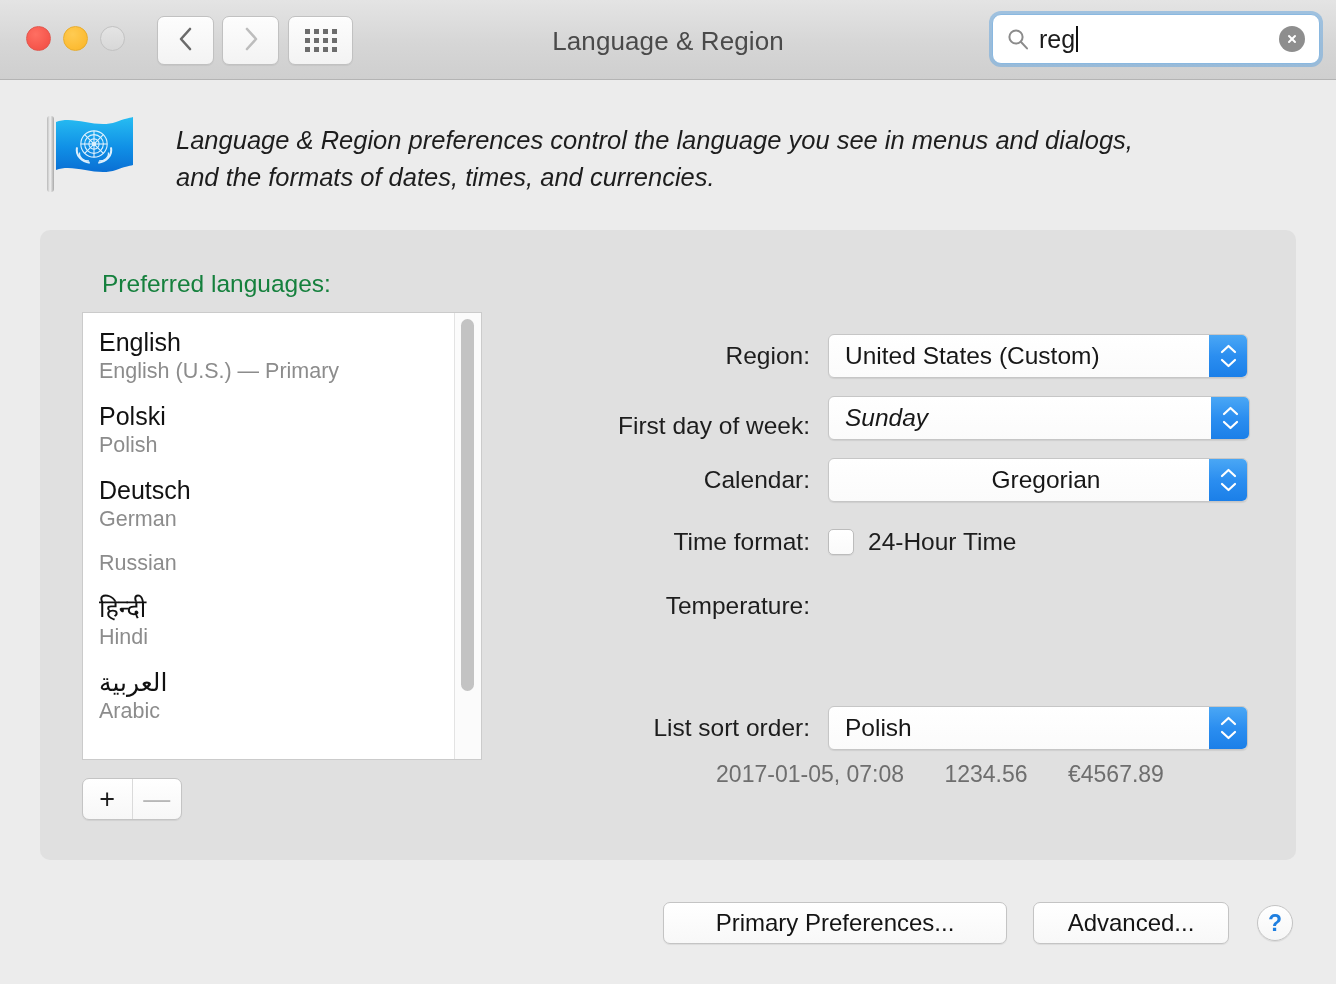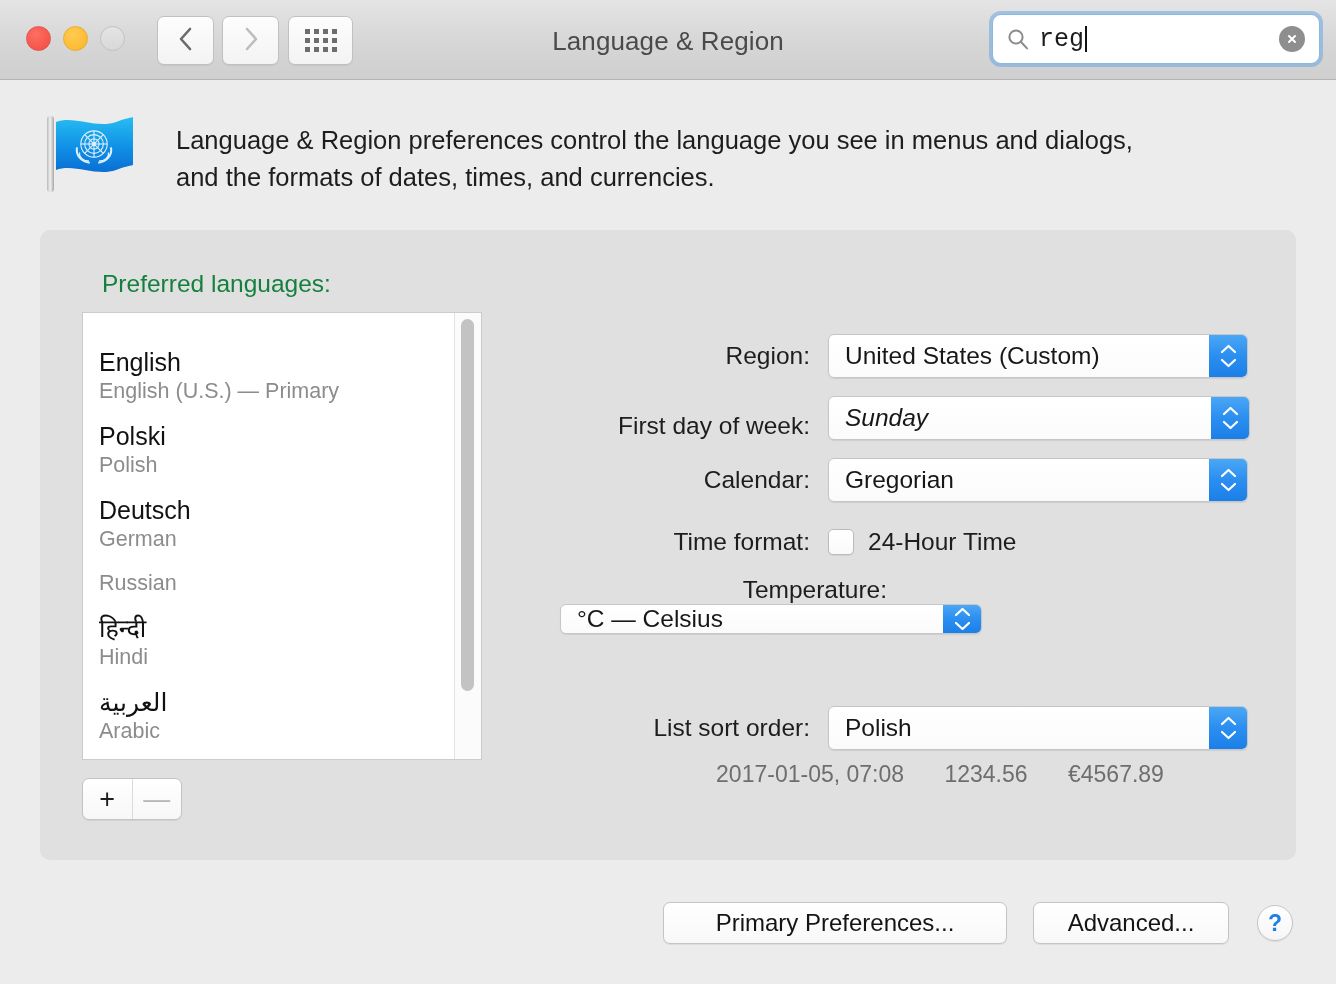--- a/index.html
+++ b/index.html
@@ -102,21 +102,20 @@
     position: absolute;
     left: 992px; top: 14px;
     width: 328px; height: 50px;
     border-radius: 9px;
     background: #fff;
     border: 1px solid #8ab8e0;
     box-shadow: 0 0 0 3px rgba(106,167,223,0.55);
     box-sizing: border-box;
     display: flex;
     align-items: center;
-    font-family: Liberation Mono, monospace;
   }
   .search-icon {
     margin-left: 14px;
     width: 22px; height: 22px;
     flex: 0 0 auto;
   }
   .search-text {
     margin-left: 10px;
     font-size: 25px;
     color: #1b1b1b;
@@ -156,20 +155,21 @@
     left: 44px; top: 33px;
     width: 92px; height: 80px;
   }
   .desc {
     position: absolute;
     left: 176px; top: 42px;
     width: 1060px;
     font-size: 25.5px;
     line-height: 37px;
     color: #1d1d1d;
+    font-style: italic;
   }
 
   
   .panel {
     position: absolute;
     left: 40px; top: 230px;
     width: 1256px;
     height: 630px;
     background: #e0e0e0;
     border-radius: 10px;
@@ -192,21 +192,20 @@
     background: #ffffff;
     border: 1px solid #cbcbcb;
     box-sizing: border-box;
     overflow: hidden;
   }
   .lang-items {
     position: absolute;
     left: 0; top: 0;
     width: 372px;
     padding: 14px 0 0 0;
-    margin-top: 20px;
   }
   .lang-item {
     padding: 0 0 0 16px;
     margin-bottom: 16px;
   }
   .lang-native {
     font-size: 25px;
     color: #111;
     line-height: 30px;
   }
@@ -544,52 +543,41 @@
               </svg>
             <svg width="17" height="10" viewBox="0 0 17 10">
                 <polyline points="2,2 8.5,8 15,2" fill="none" stroke="#fff" stroke-width="2.2" stroke-linecap="round" stroke-linejoin="round"></polyline>
               </svg>
           </span>
         </div>
       </div>
 
       <div class="row" style="left:0; top:166px;">
         <div class="row-label">Calendar:</div>
-        <div class="popup" style="width:420px;">
+        <div class="popup" style="width:420px;justify-content:center;">
           <span class="popup-text">Gregorian</span>
           <span class="popup-arrows">
             <svg width="17" height="10" viewBox="0 0 17 10">
                 <polyline points="2,8 8.5,2 15,8" fill="none" stroke="#fff" stroke-width="2.2" stroke-linecap="round" stroke-linejoin="round"></polyline>
               </svg>
             <svg width="17" height="10" viewBox="0 0 17 10">
                 <polyline points="2,2 8.5,8 15,2" fill="none" stroke="#fff" stroke-width="2.2" stroke-linecap="round" stroke-linejoin="round"></polyline>
               </svg>
           </span>
         </div>
       </div>
 
       <div class="row" style="left:0; top:228px;">
         <div class="row-label">Time format:</div>
         <div class="checkbox"></div>
         <div class="checkbox-label">24-Hour Time</div>
       </div>
 
-      <div class="row" style="left:0; top:284px;flex-direction:column;">
+      <div class="row" style="left:0; top:292px;">
         <div class="row-label">Temperature:</div>
-        <div class="popup" style="width:422px;">
-          <span class="popup-text">°C — Celsius</span>
-          <span class="popup-arrows">
-            <svg width="17" height="10" viewBox="0 0 17 10">
-                <polyline points="2,8 8.5,2 15,8" fill="none" stroke="#fff" stroke-width="2.2" stroke-linecap="round" stroke-linejoin="round"></polyline>
-              </svg>
-            <svg width="17" height="10" viewBox="0 0 17 10">
-                <polyline points="2,2 8.5,8 15,2" fill="none" stroke="#fff" stroke-width="2.2" stroke-linecap="round" stroke-linejoin="round"></polyline>
-              </svg>
-          </span>
-        </div>
       </div>
 
       <div class="row" style="left:0; top:414px;">
         <div class="row-label">List sort order:</div>
         <div class="popup" style="width:420px;">
           <span class="popup-text">Polish</span>
           <span class="popup-arrows">
             <svg width="17" height="10" viewBox="0 0 17 10">
                 <polyline points="2,8 8.5,2 15,8" fill="none" stroke="#fff" stroke-width="2.2" stroke-linecap="round" stroke-linejoin="round"></polyline>
               </svg>

